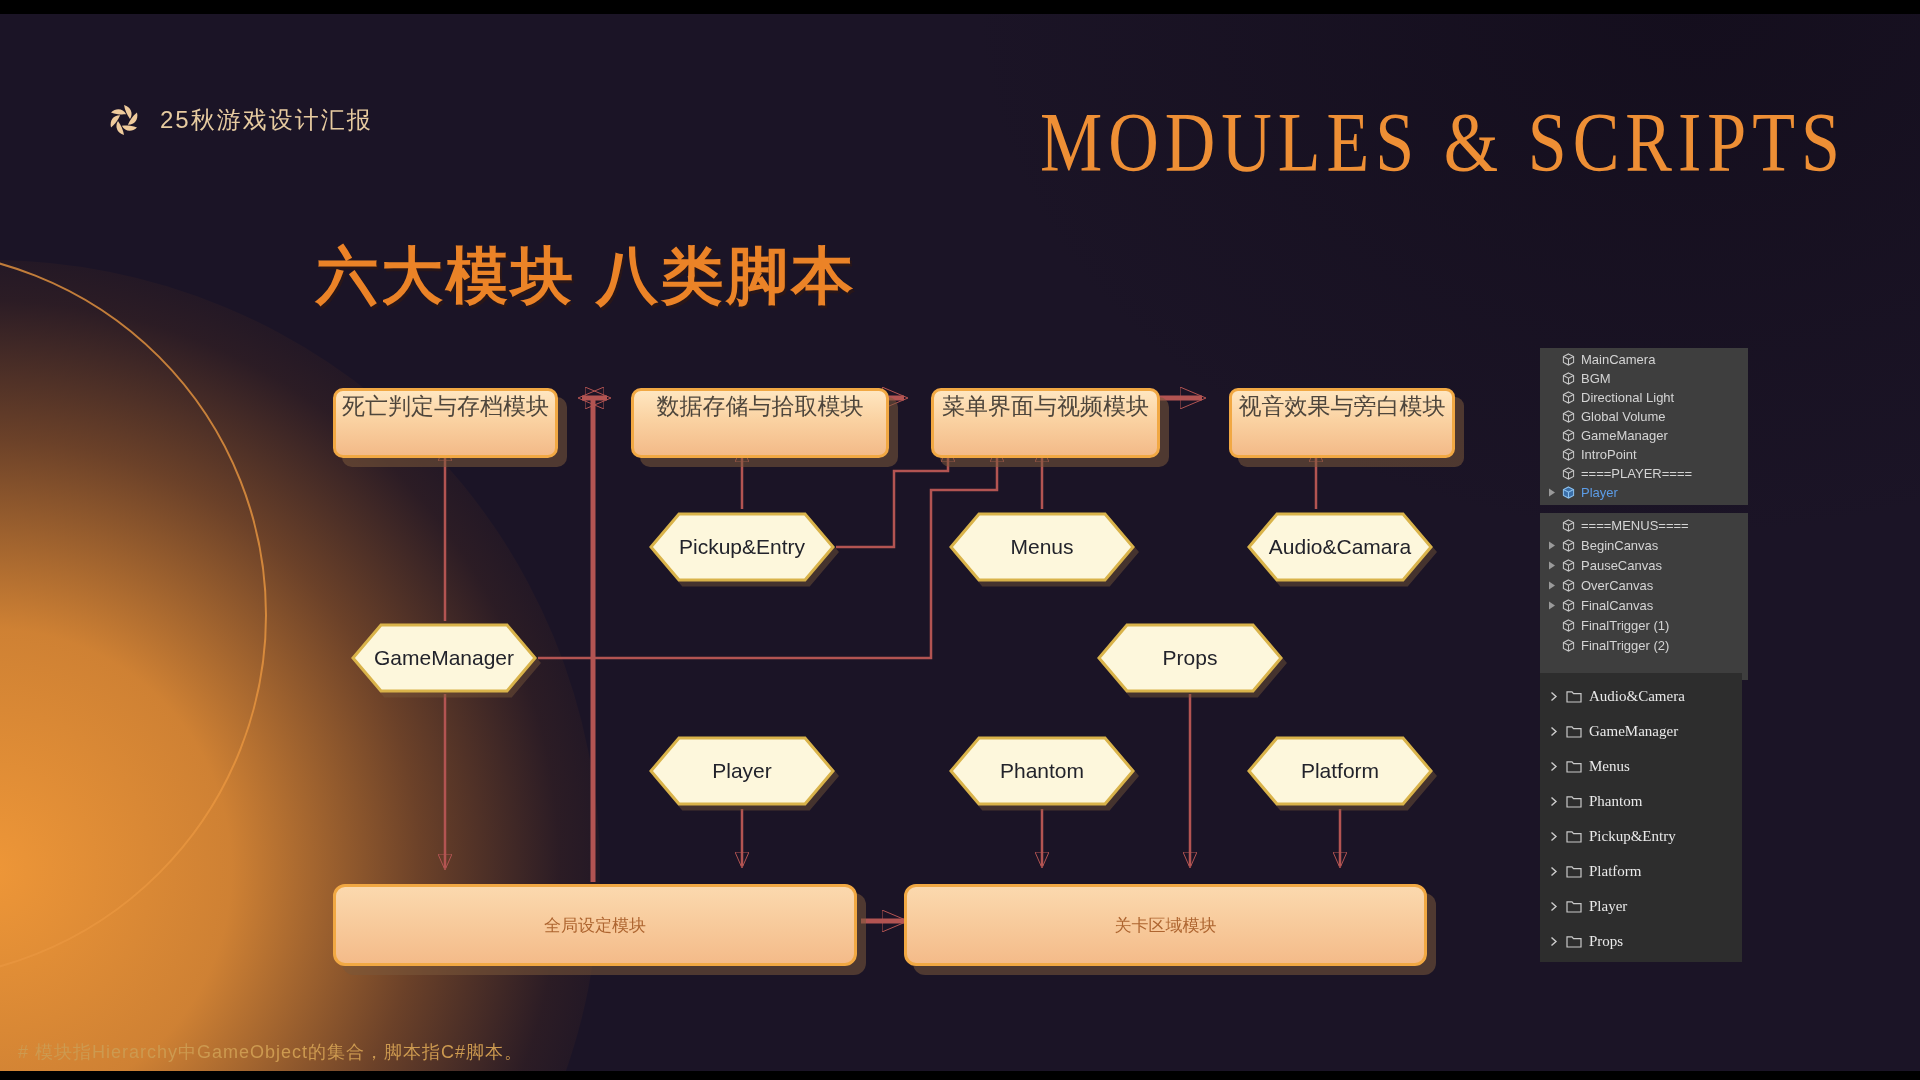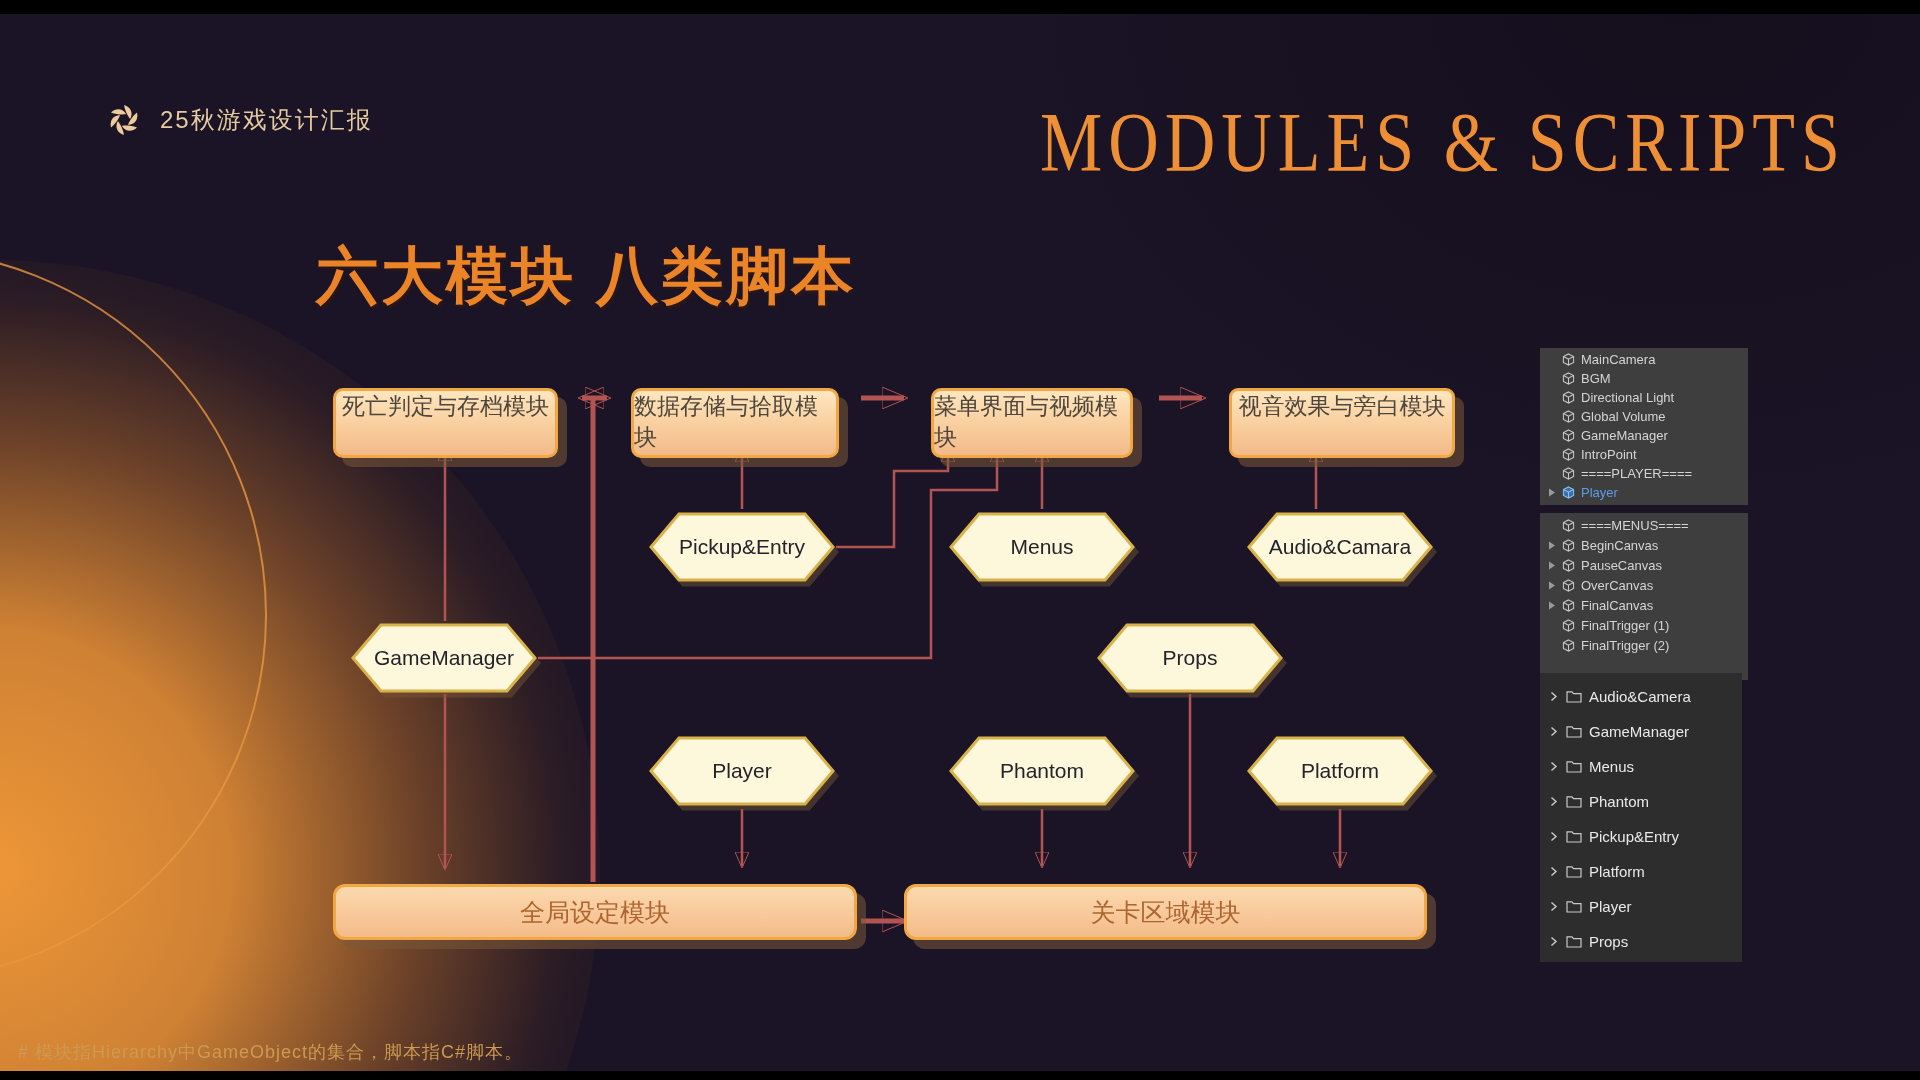--- a/index.html
+++ b/index.html
@@ -21,33 +21,33 @@
   #subtitle{position:absolute;left:316px;top:234px;font-size:62px;font-weight:700;color:#EB8327;
     letter-spacing:3px;text-shadow:2px 3px 0 rgba(70,25,0,.35);}
   #connectors{position:absolute;left:0;top:0;pointer-events:none;}
   #connectors path{stroke:#B35452;fill:none;}
   #connectors path.thin{stroke-width:2.5px;}
   #connectors path.thick{stroke-width:5px;}
   .mbox{position:absolute;height:70px;border:3px solid #F1A843;border-radius:10px;box-sizing:border-box;
     background:linear-gradient(180deg,#FFE6C0 0%,#FAD2A2 45%,#F3BA88 100%);
     box-shadow:9px 9px 0 rgba(122,88,58,.55);
     display:flex;justify-content:center;color:#4E463C;font-size:23px;margin-top:24px;}
-  .bbox{position:absolute;height:56px;border:3px solid #F1A843;border-radius:12px;box-sizing:border-box;
+  .bbox{position:absolute;height:82px;border:3px solid #F1A843;border-radius:12px;box-sizing:border-box;
     background:linear-gradient(180deg,#FBD9AE 0%,#F4BB89 100%);
     box-shadow:9px 9px 0 rgba(122,88,58,.55);
-    display:flex;align-items:center;justify-content:center;color:#AE6530;font-size:25px;}
+    display:flex;align-items:center;justify-content:center;color:#AE6530;font-size:17px;}
   .hex{position:absolute;width:188px;height:72px;filter:drop-shadow(4px 5px 0 rgba(122,88,58,.45));}
   .hex svg{position:absolute;left:0;top:0;}
   .hex-label{position:absolute;left:0;top:0;width:100%;height:100%;display:flex;align-items:center;
     justify-content:center;font-size:21px;color:#22232B;}
   .panel{position:absolute;box-sizing:border-box;}
   #panel-scene,#panel-menus{left:1540px;width:208px;background:#3E3E3E;padding-top:2px;}
   #panel-scene{top:348px;height:157px;}
   #panel-menus{top:513px;height:167px;}
-  #panel-explorer{left:1540px;top:673px;width:202px;height:289px;background:#2D2D2D;padding-top:6px;}
+  #panel-explorer{left:1540px;top:673px;width:202px;height:289px;background:#2D2D2D;padding-top:6px;font-family:Liberation Serif, serif;}
   .hier-row{display:flex;align-items:center;height:19px;padding-left:4px;}
   #panel-menus .hier-row{height:20px;}
   .exp-row{display:flex;align-items:center;height:35px;padding-left:6px;}
   .slot{width:16px;display:flex;align-items:center;justify-content:center;flex:none;}
   .hicon{width:16px;display:flex;align-items:center;justify-content:center;flex:none;margin-right:5px;}
   .exp-row .slot{margin-right:4px;}
   .exp-row .hicon{margin-right:7px;}
   .hlabel{font-size:13px;color:#D4D4D4;white-space:nowrap;}
   .hlabel.sel{color:#5C9CE6;}
   .flabel{font-size:15px;color:#E9E9E9;white-space:nowrap;}
@@ -102,24 +102,24 @@
     <path class="thin" d="M1316 509 V448" marker-end="url(#ah-s)"></path>
     <path class="thin" d="M742 809 V866" marker-end="url(#ah-s)"></path>
     <path class="thin" d="M1042 809 V866" marker-end="url(#ah-s)"></path>
     <path class="thin" d="M1190 694 V866" marker-end="url(#ah-s)"></path>
     <path class="thin" d="M1340 809 V866" marker-end="url(#ah-s)"></path>
   </svg>
 
   <div class="mbox" style="left:333px;top:364px;width:225px;">
     <span>死亡判定与存档模块</span>
   </div>
-  <div class="mbox" style="left:631px;top:364px;width:208px;">
+  <div class="mbox" style="left:631px;top:364px;width:258px;">
     <span>数据存储与拾取模块</span>
   </div>
-  <div class="mbox" style="left:931px;top:364px;width:202px;">
+  <div class="mbox" style="left:931px;top:364px;width:229px;">
     <span>菜单界面与视频模块</span>
   </div>
   <div class="mbox" style="left:1229px;top:364px;width:226px;border-radius:9px;">
     <span>视音效果与旁白模块</span>
   </div>
 
   <div class="bbox" style="left:333px;top:884px;width:524px;">
     <span>全局设定模块</span>
   </div>
   <div class="bbox" style="left:904px;top:884px;width:523px;text-align:center;">

